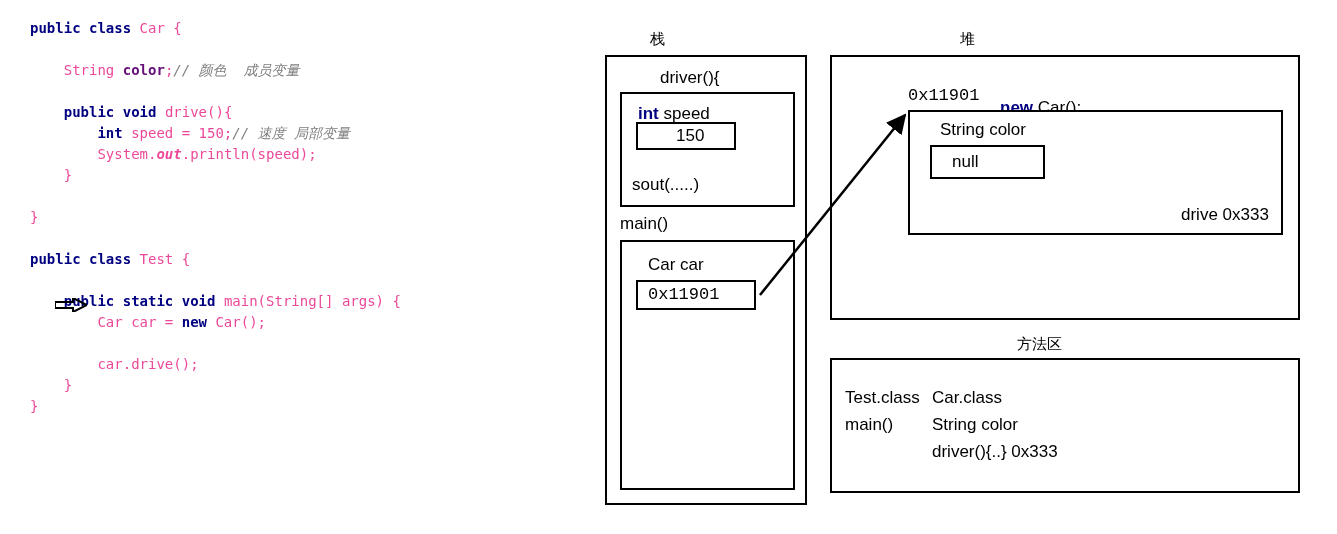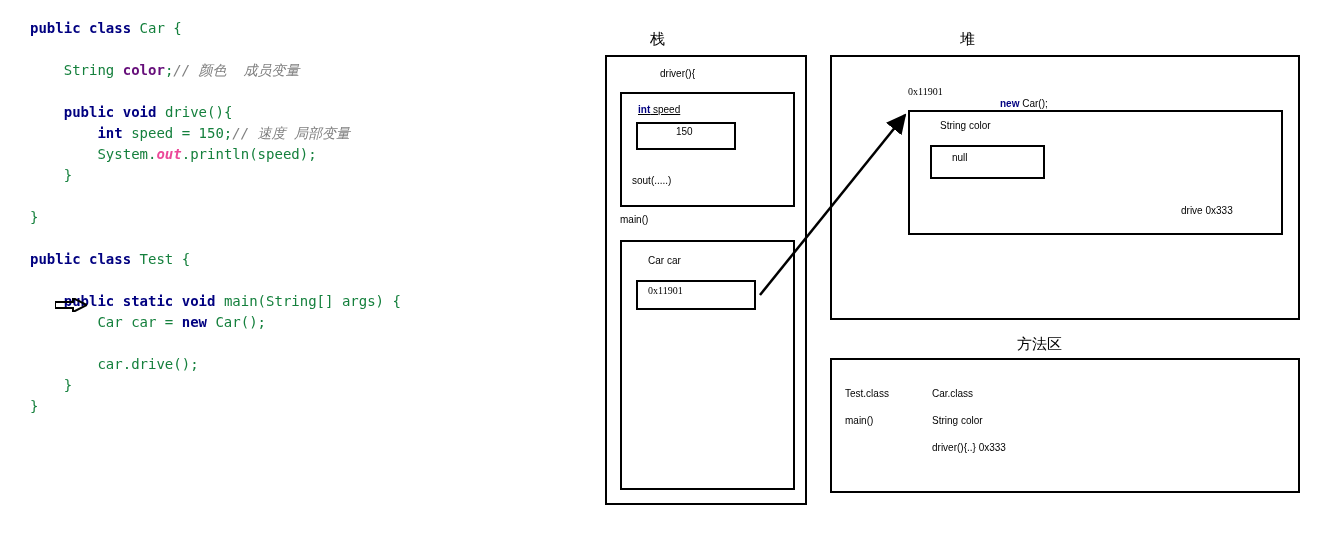--- a/index.html
+++ b/index.html
@@ -22,21 +22,21 @@
     top: 18px;
     font-family: Consolas, monospace;
     font-size: 14px;
     line-height: 21px;
     white-space: pre;
   }
   .kw { color: #000080; font-weight: bold; }
   .ital{ color:#ec4899; font-style: italic; font-weight:bold;}
   .field{ color:#660e7a; font-weight:bold; }      
   .cmt { color:#808080; font-style: italic; }
-  .plain{ color:#15803d;text-align:center; }
+  .plain{ color:#ec4899;text-align:center; }
   
   .ptr-arrow {
     position:absolute;
     left: 55px;
     top: 298px;
     width: 32px;
     height: 14px;
   }
   .ptr-arrow svg { width:100%; height:100%; }
 
@@ -50,24 +50,24 @@
   
   .box {
     position:absolute;
     border: 2px solid #000;
     background:#fff;
     box-sizing:border-box;
   }
   .txt {
     position:absolute;
     font-family: "Microsoft YaHei", Consolas, sans-serif;
-    font-size:10px;
+    font-size:17px;
     white-space:nowrap;
   }
-  .mono { font-family: Liberation Serif, serif; }
+  .mono { font-family: Liberation Mono, monospace; }
   .kw3  { color:#000080; font-weight:bold; }
 
   
   .link {
     position:absolute;
     left:760px;
     top:112px;
     width:230px;
     height:200px;
     pointer-events:none;
@@ -106,21 +106,21 @@
   </div>
 
   <div class="lbl" style="left:650px; top:30px;">栈</div>
   <div class="lbl" style="left:960px; top:30px;">堆</div>
   <div class="lbl" style="left:1005px; top:335px;margin-left:12px;">方法区</div>
 
   <div class="box" style="left:605px; top:55px; width:202px; height:450px;"></div>
 
   <div class="txt" style="left:660px; top:68px;">driver(){</div>
   <div class="box" style="left:620px; top:92px; width:175px; height:115px;"></div>
-  <div class="txt" style="left:638px; top:104px;text-decoration:underline;"><span class="kw3">int</span><span> speed</span></div>
+  <div class="txt" style="left:638px; top:104px;"><span class="kw3">int</span><span> speed</span></div>
   <div class="box" style="left:636px; top:122px; width:100px; height:28px;"></div>
   <div class="txt" style="left:648px; top:126px;margin-left:28px;">150</div>
   <div class="txt" style="left:632px; top:175px;">sout(.....)</div>
 
   <div class="txt" style="left:620px; top:214px;">main()</div>
   <div class="box" style="left:620px; top:240px; width:175px; height:250px;"></div>
   <div class="txt" style="left:648px; top:255px;text-align:center;">Car car</div>
   <div class="box" style="left:636px; top:280px; width:120px; height:30px;"></div>
   <div class="txt mono" style="left:648px; top:285px;">0x11901</div>
 

